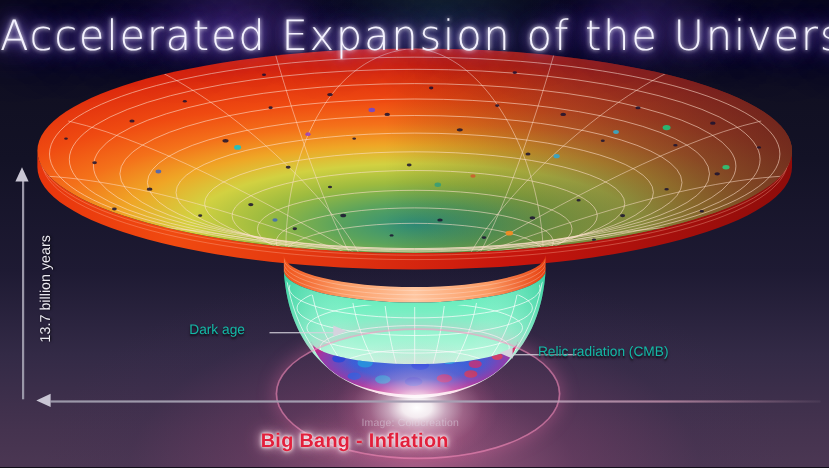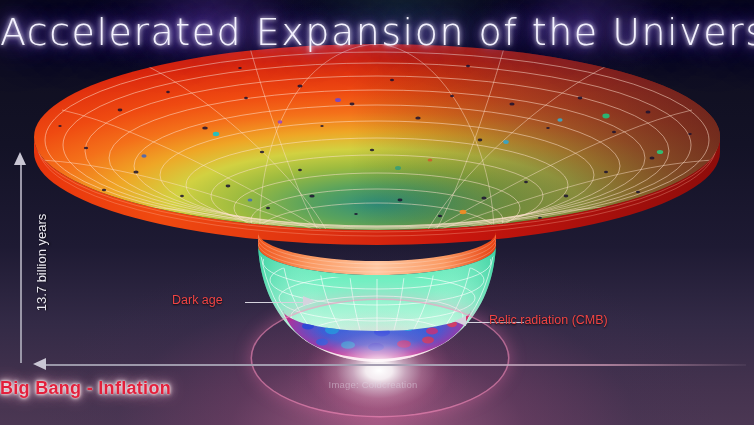--- a/index.html
+++ b/index.html
@@ -65,21 +65,21 @@
     position:absolute;left:252px;top:300px;width:256px;height:116px;
     border-radius:50%;
     box-shadow:0 0 0 1.5px rgba(255,150,195,0.50),
                0 0 16px 3px rgba(255,120,180,0.30);
     z-index:13;pointer-events:none;
   }
 
   
   .anno{
     position:absolute;
-    color:#ef4444;
+    color:#14b8a6;
     font-size:12.5px;
     white-space:nowrap;
     text-shadow:0 1px 2px rgba(0,0,0,0.85);
     z-index:40;
   }
   .axis-line{position:absolute;background:#9a97a8;z-index:38;}
 
   #v-arrow-line{left:20px;top:163px;width:1.5px;height:200px;}
   #v-arrow-head{
     position:absolute;left:14px;top:152px;width:0;height:0;
@@ -114,21 +114,21 @@
   #relic-label{left:489px;top:313px;}
   #relic-line{left:466px;top:321.5px;width:58px;height:1.5px;background:#d6d3de;}
   #relic-head{
     position:absolute;left:454px;top:316px;width:0;height:0;
     border-top:5.5px solid transparent;border-bottom:5.5px solid transparent;
     border-right:12px solid #d6d3de;z-index:41;
   }
 
   
   #bigbang{
-    position:absolute;left:0;top:378px;width:645px;text-align:left;
+    position:absolute;left:0;top:390px;width:645px;text-align:center;
     font-size:18px;font-weight:bold;letter-spacing:0.3px;
     color:#e2203c;
     text-shadow:
       0 0 2px #ffffff, 0 0 4px #ffffff, 0 0 9px #ffd9e6,
       0 0 16px rgba(255,160,200,0.85), 1px 1px 0 rgba(120,0,30,0.5);
     z-index:45;
   }
   #credit{
     position:absolute;left:0;top:379px;width:746px;text-align:center;
     font-size:9.5px;color:rgba(225,215,230,0.48);

